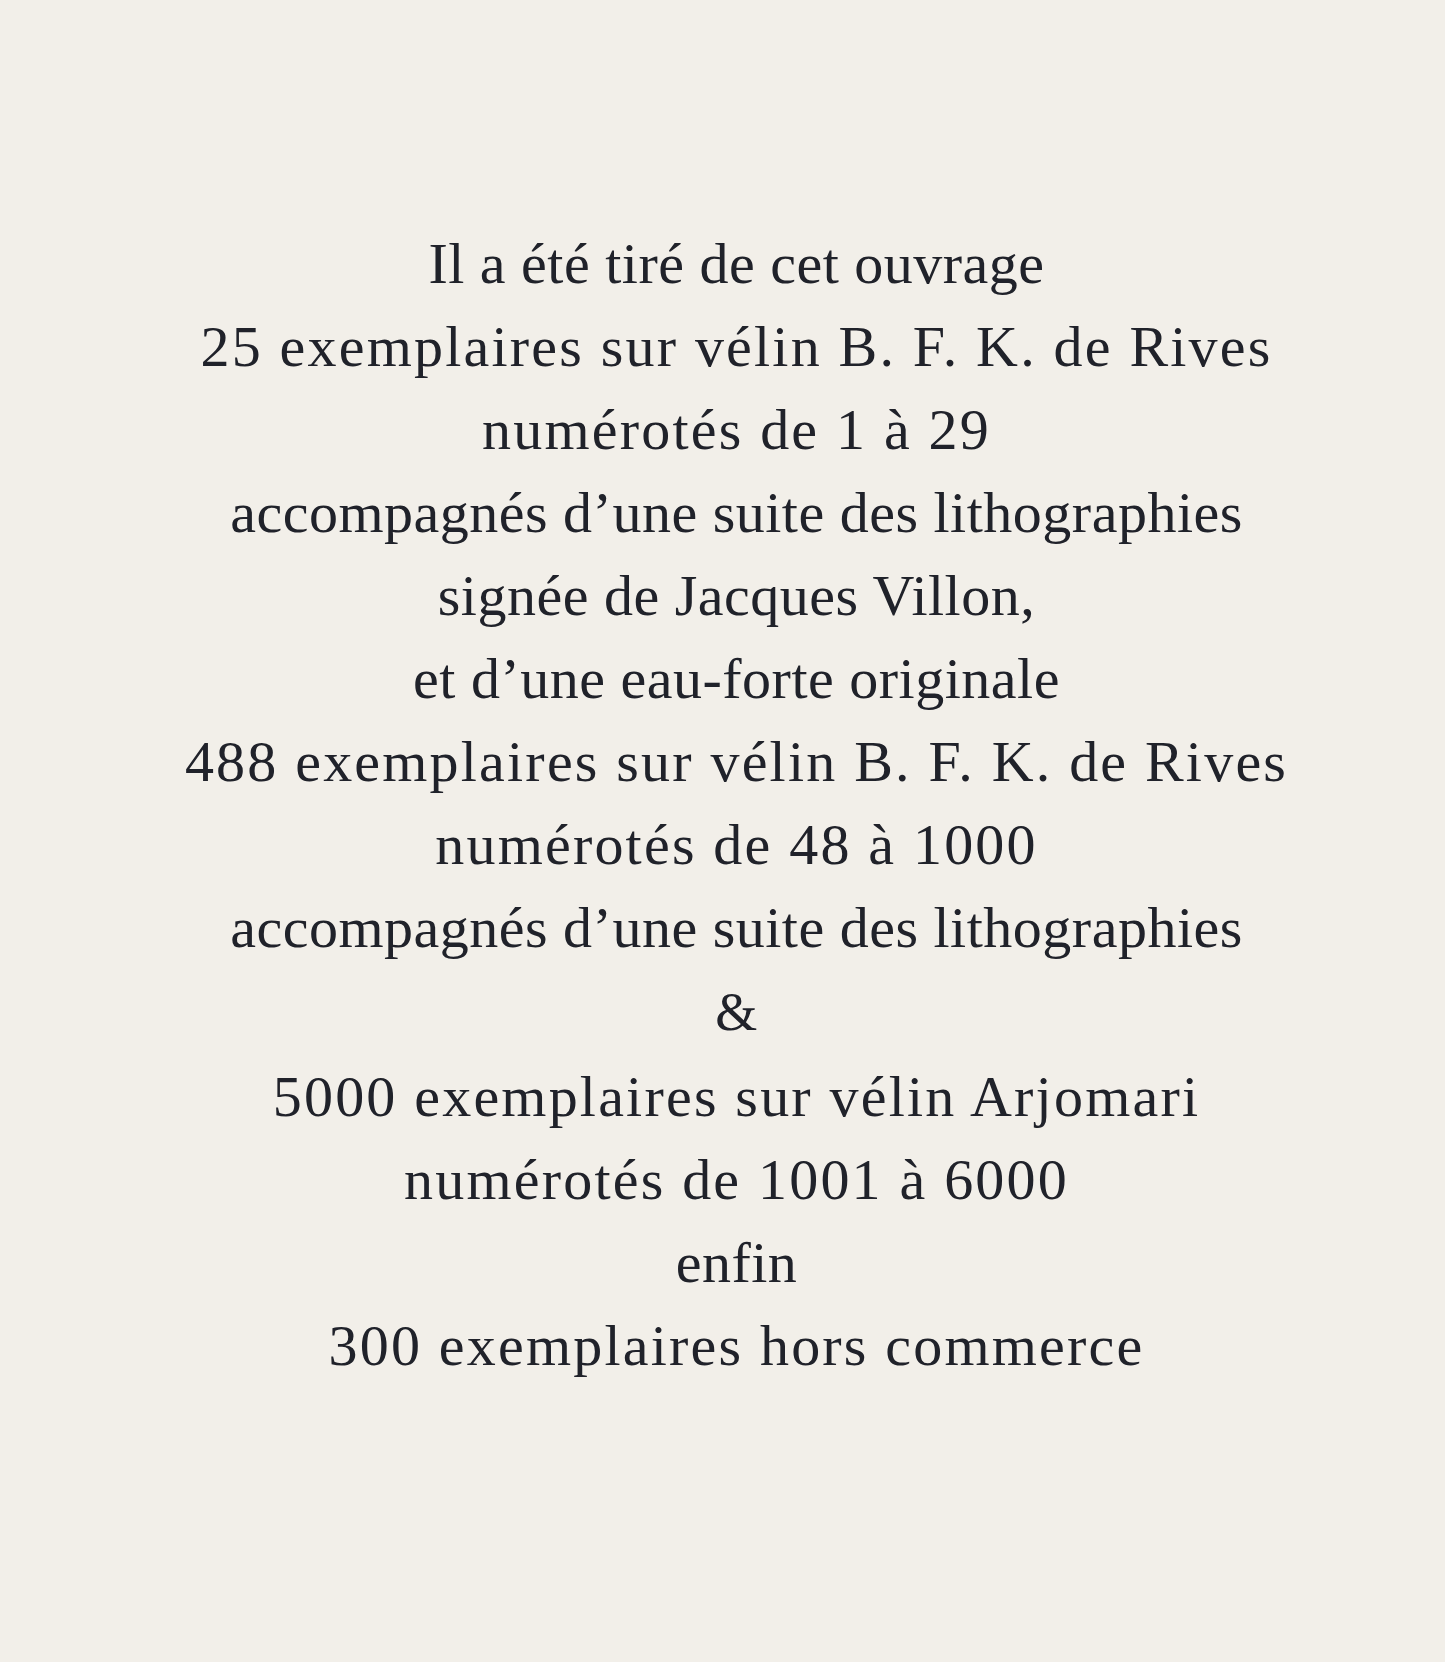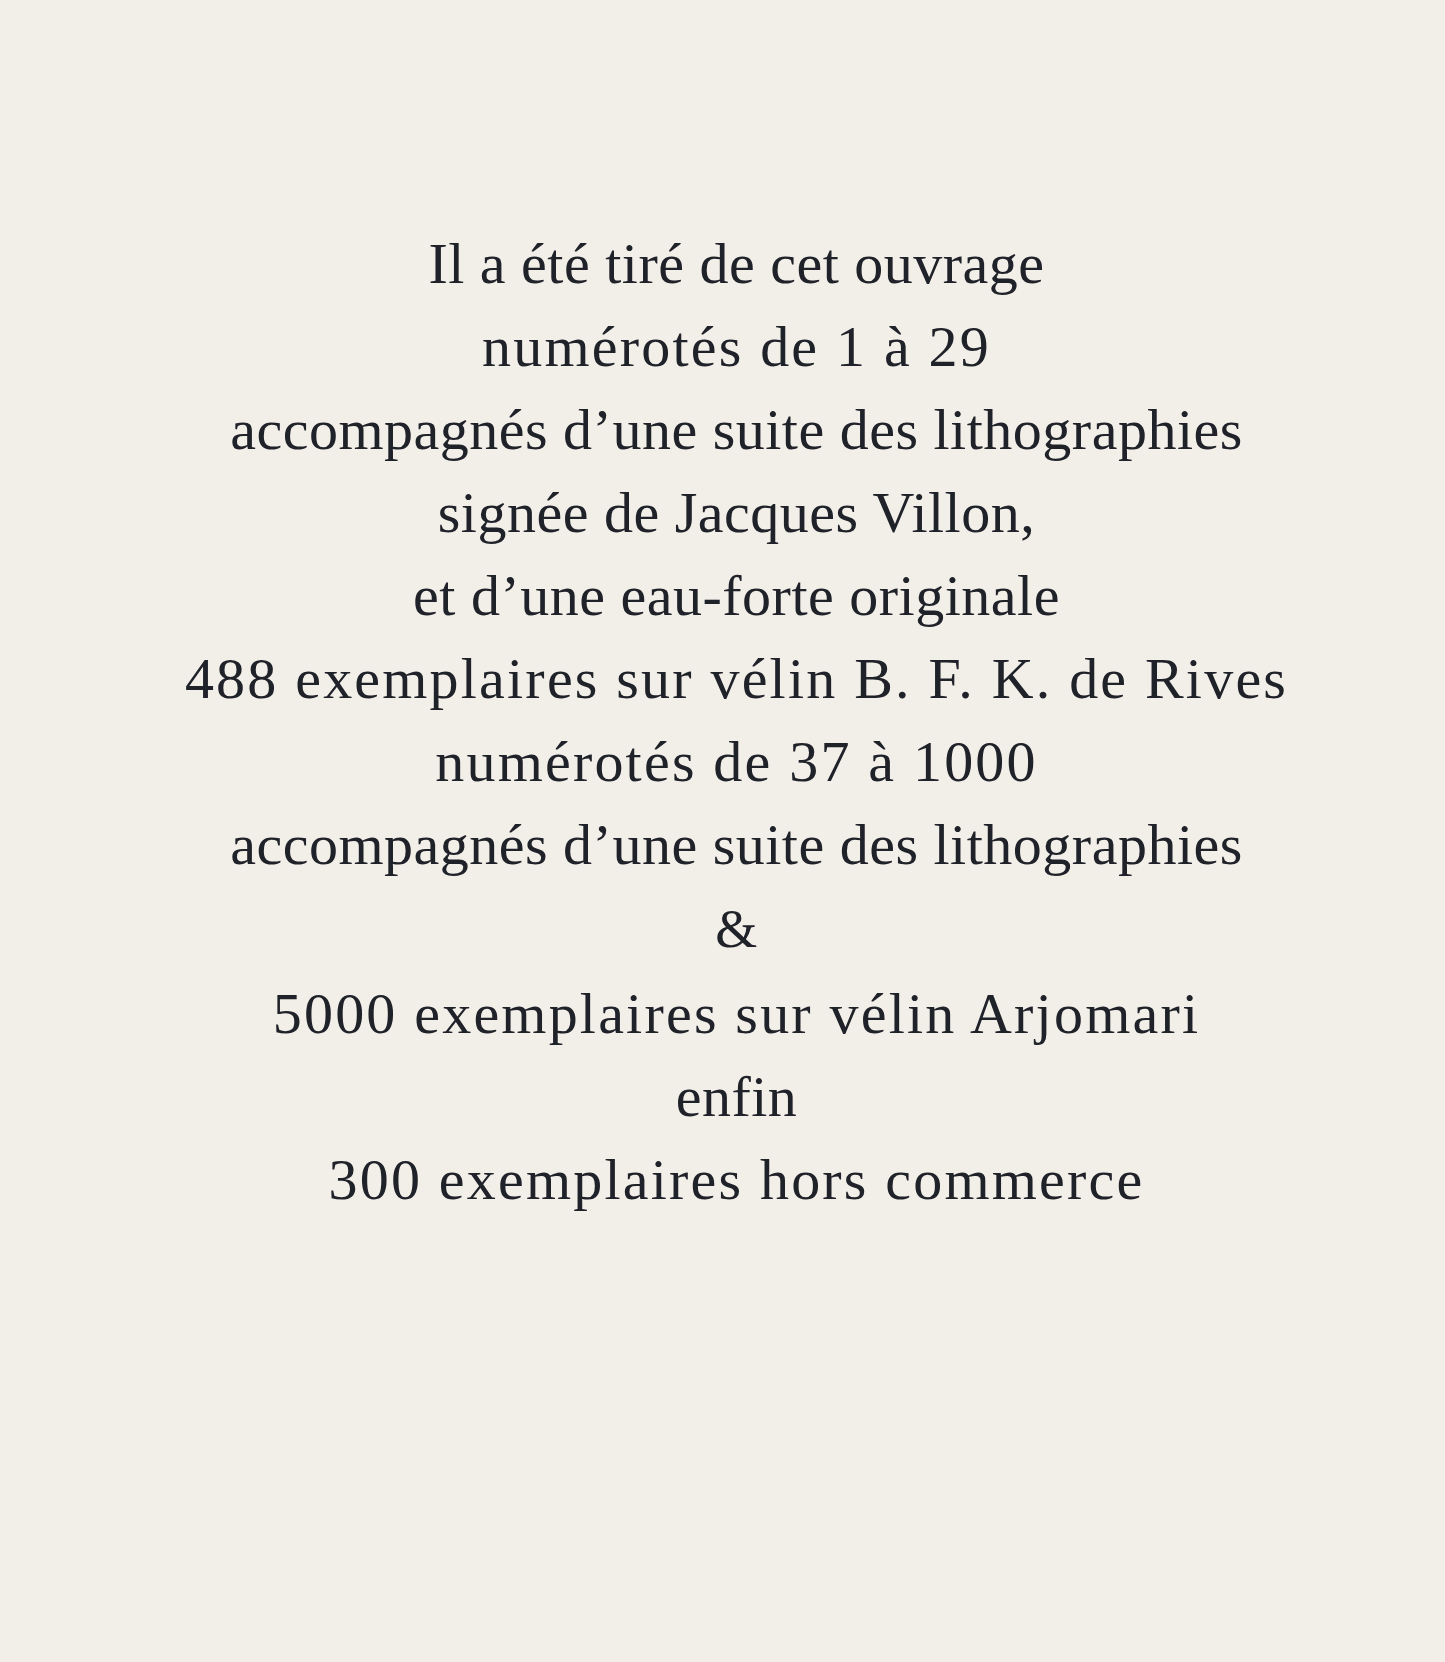--- a/index.html
+++ b/index.html
@@ -46,25 +46,27 @@
     font-size: 54px;
     line-height: 86px;
   }
 </style>
 </head>
 <body>
 
 <div class="page">
   <div class="colophon">
     <div class="line">Il a été tiré de cet ouvrage</div>
+    <div class="line numeric">25 exemplaires sur vélin B. F. K. de Rives</div>
     <div class="line numeric">numérotés de 1 à 29</div>
     <div class="line">accompagnés d’une suite des lithographies</div>
     <div class="line">signée de Jacques Villon,</div>
     <div class="line">et d’une eau-forte originale</div>
     <div class="line numeric">488 exemplaires sur vélin B. F. K. de Rives</div>
-    <div class="line numeric">numérotés de 37 à 1000</div>
+    <div class="line numeric">numérotés de 48 à 1000</div>
     <div class="line">accompagnés d’une suite des lithographies</div>
     <div class="line amp">&amp;</div>
     <div class="line numeric">5000 exemplaires sur vélin Arjomari</div>
+    <div class="line numeric">numérotés de 1001 à 6000</div>
     <div class="line">enfin</div>
     <div class="line numeric">300 exemplaires hors commerce</div>
   </div>
 </div>
 
 </body></html>

